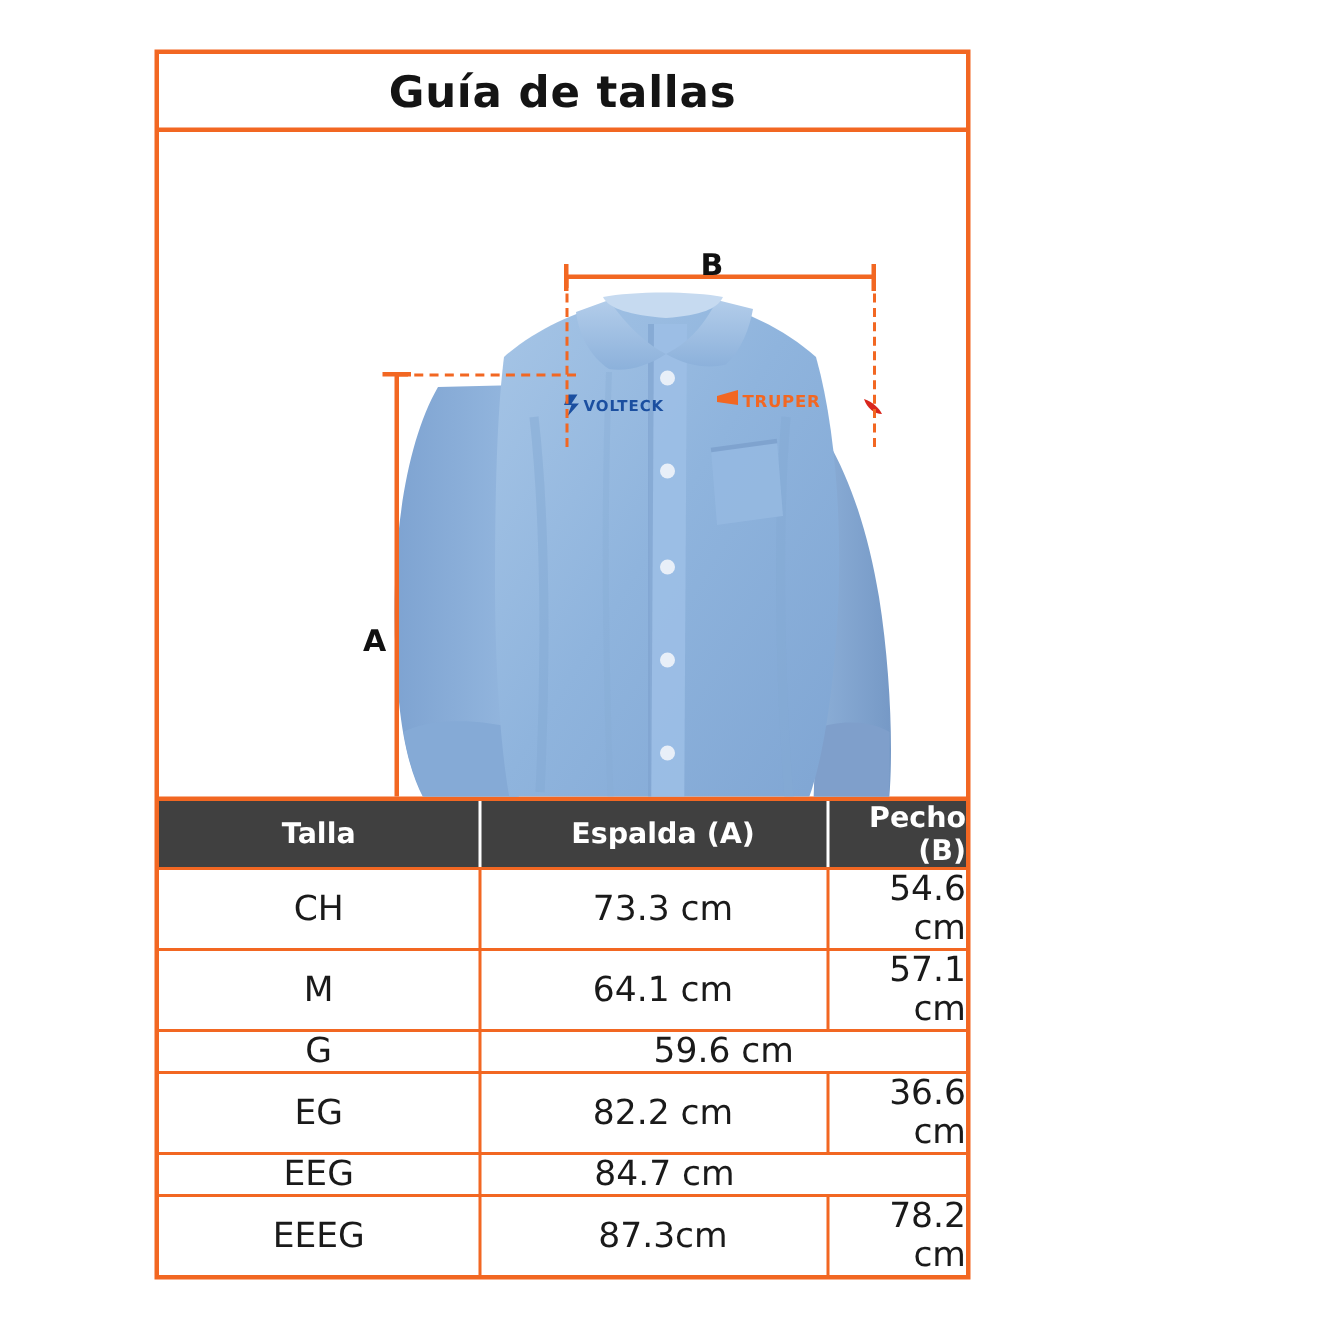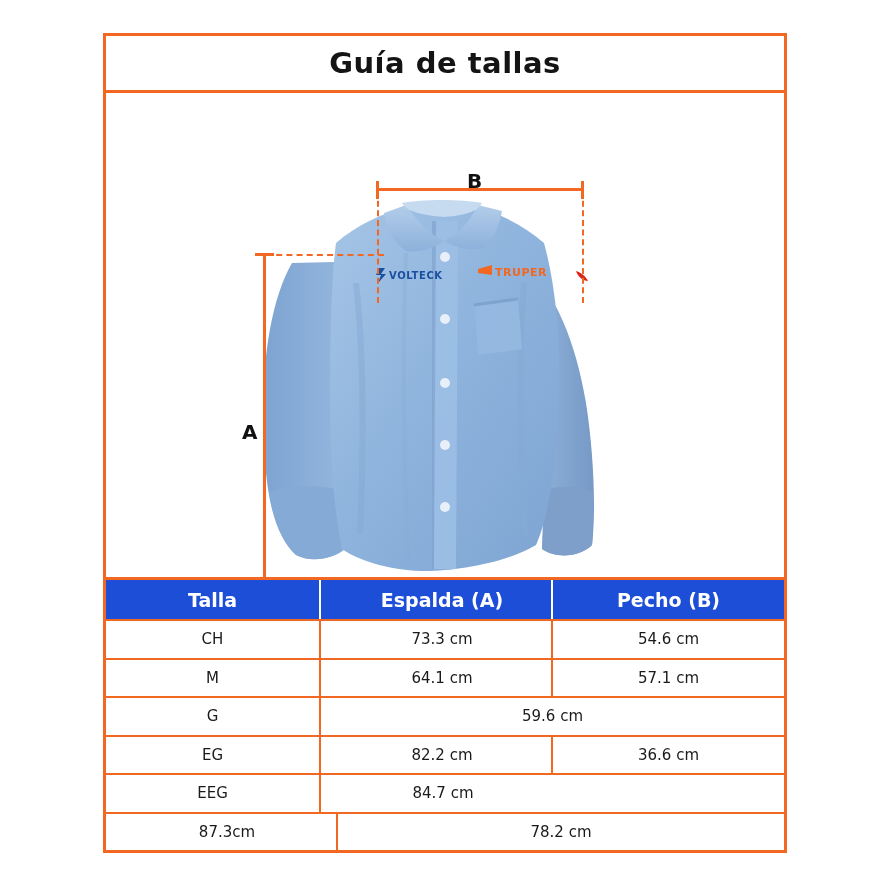--- a/index.html
+++ b/index.html
@@ -13,21 +13,21 @@
     font-family: "DejaVu Sans", sans-serif;
     color: #1a1a1a;
     position: relative;
     overflow: hidden;
   }
 
   .guide {
     position: absolute;
     left: 103px;
     top: 33px;
-    width: 684px;
+    width: 544px;
     height: 820px;
     border: 3px solid #F26722;
     box-sizing: border-box;
     display: flex;
     flex-direction: column;
   }
 
   
   .title-bar {
     height: 57px;
@@ -86,31 +86,31 @@
     flex-direction: column;
   }
   .row {
     display: flex;
     flex: 1;
     border-bottom: 2px solid #F26722;
     box-sizing: border-box;
   }
   .row:last-child { border-bottom: none; }
   .row.header {
-    background: #1d4ed8;
+    background: #404040;
     color: #ffffff;
     flex: 0 0 41px;
     border-bottom: 2px solid #F26722;
   }
   .cell {
     flex: 1;
     display: flex;
     align-items: center;
     justify-content: center;
-    font-size: 15px;
+    font-size: 23px;
     box-sizing: border-box;
     border-right: 2px solid #F26722;
   }
   .cell:last-child { border-right: none; }
   .row.header .cell {
     font-size: 19px;
     font-weight: bold;
     border-right: 2px solid #ffffff;
     color: #ffffff;
   }
@@ -244,18 +244,19 @@
     <div class="row">
       <div class="cell c0">EG</div>
       <div class="cell c1">82.2 cm</div>
       <div class="cell c2">36.6 cm</div>
     </div>
     <div class="row">
       <div class="cell c0">EEG</div>
       <div class="cell c1">84.7 cm</div>
     </div>
     <div class="row">
+      <div class="cell c0">EEEG</div>
       <div class="cell c1">87.3cm</div>
       <div class="cell c2">78.2 cm</div>
     </div>
   </div>
 
 </div>
 
 </body></html>

